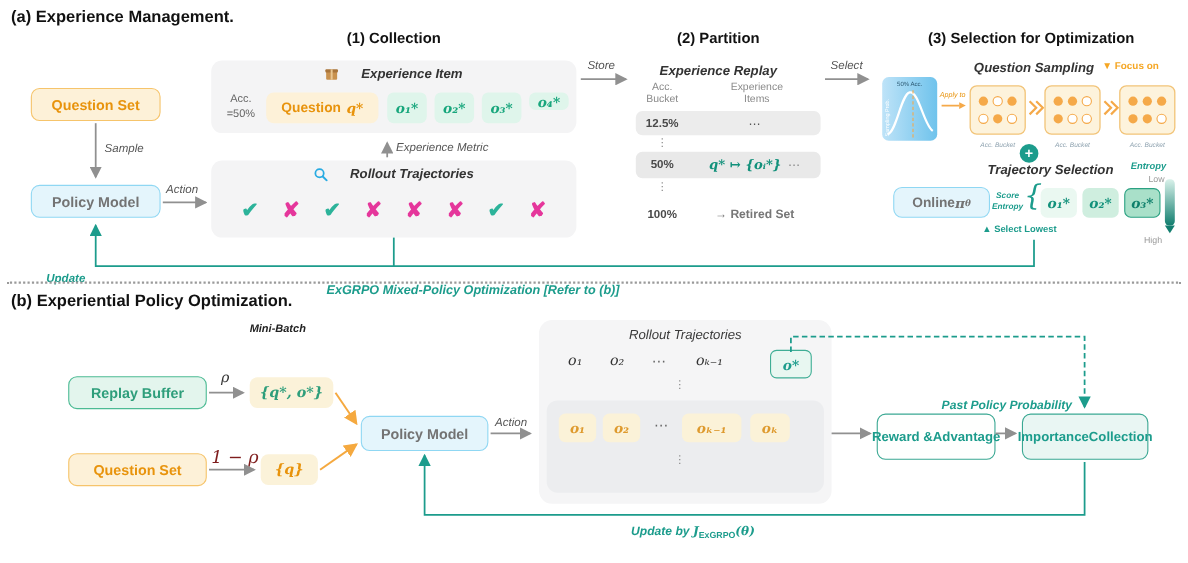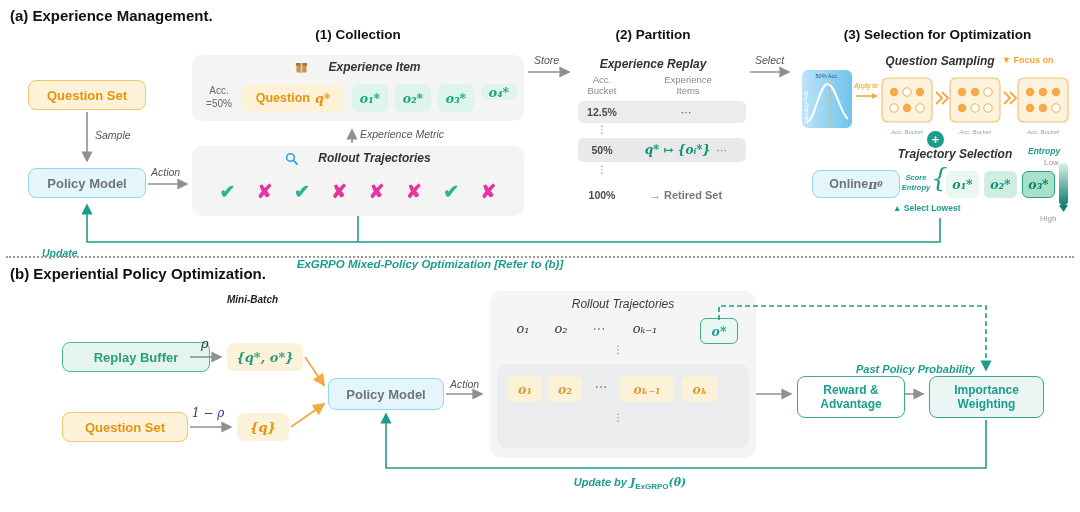--- a/index.html
+++ b/index.html
@@ -15,21 +15,21 @@
   .title-row{position:absolute;left:0;right:0;display:flex;justify-content:center;align-items:center;gap:20px;}
   .obox{background:#FDF1D8;border:1.5px solid #F6C46B;border-radius:8px;color:#E8930C;font-weight:bold;font-size:13px;}
   .bbox{background:#E4F5FC;border:1.5px solid #8FD7F3;border-radius:8px;color:#737373;font-weight:bold;font-size:13px;}
   .grbox{background:#E3F5ED;border:1.5px solid #4CBB94;border-radius:8px;color:#2E9E7B;font-weight:bold;font-size:13px;}
   .qchip{background:#FDF1D8;border-radius:7px;color:#E8930C;font-size:12.5px;}
   .gchip{background:#DFF5EB;border-radius:6px;color:#17A67C;font-size:12.5px;font-weight:bold;}
   .cream{background:#FBF2D9;border-radius:7px;}
   .ychip{background:#FBF2D8;border-radius:6px;color:#DE9A2E;font-weight:bold;font-size:12.5px;}
   .ostar{background:#E8F7F1;border:1.5px solid #3FAE95;border-radius:6px;color:#1C9C8C;font-weight:bold;font-size:12.5px;}
   .tealbox{border:1.5px solid #3AA893;border-radius:8px;color:#1C9C8C;font-weight:bold;font-size:12px;
-           line-height:1.18;flex-direction:column;text-align:center;}
+           line-height:1.18;flex-direction:row;text-align:center;}
   .math{font-family:"DejaVu Serif",serif;font-style:italic;}
   .lbl{font-style:italic;font-size:10.5px;color:#555;}
   .teal-b{color:#1C9C8C;font-weight:bold;font-style:italic;margin-top:36px;}
   .th{font-size:9.5px;color:#8a8a8a;text-align:center;line-height:1.2;}
   .row{position:absolute;display:flex;align-items:center;box-sizing:border-box;}
   .pill{background:#ECECEC;border-radius:6px;}
   .bk{width:48px;text-align:center;font-size:10.5px;font-weight:bold;color:#4a4a4a;}
   .it{flex:1;text-align:center;font-size:11px;color:#555;}
   .vd{font-size:10px;color:#888;text-align:center;}
   .mk{font-size:19px;font-weight:bold;}
@@ -240,26 +240,26 @@
   <div style="position:absolute;left:1059px;top:163px;width:9px;height:42px;border-radius:4px;background:linear-gradient(#D9F1EA,#127E6F)"></div>
   <div class="t" style="left:893px;top:203px;font-size:8.5px;font-weight:bold;color:#1C9C8C">▲ Select Lowest</div>
 
   <div class="t teal-b" style="left:180px;top:222px;width:500px;text-align:center;font-size:11.5px">ExGRPO Mixed-Policy Optimization [Refer to (b)]</div>
 
   <div class="divider"></div>
 
   <div class="t panel-title" style="left:10px;top:265px">(b) Experiential Policy Optimization.</div>
   <div class="t" style="left:200px;top:294px;width:105px;text-align:center;font-size:10px;font-style:italic;font-weight:600;color:#222">Mini-Batch</div>
 
-  <div class="b grbox" style="left:62px;top:342px;width:148px;height:30px">Replay Buffer</div>
+  <div class="b grbox" style="left:62px;top:342px;width:126px;height:30px">Replay Buffer</div>
   <div class="t math" style="left:201px;top:336px;font-size:13px;color:#333">ρ</div>
   <div class="b cream math" style="left:227px;top:343px;width:76px;height:28px;color:#2E9E7B;font-size:13px;font-weight:bold">{q*, o*}</div>
 
   <div class="b obox" style="left:62px;top:412px;width:126px;height:30px">Question Set</div>
-  <div class="t math" style="left:192px;top:406px;font-size:12px;color:#4c1d95">1 − ρ</div>
+  <div class="t math" style="left:192px;top:406px;font-size:16px;color:#7f1d1d">1 − ρ</div>
   <div class="b cream math" style="left:237px;top:413px;width:52px;height:28px;color:#E8930C;font-size:13px;font-weight:bold">{q}</div>
 
   <div class="b bbox" style="left:328px;top:378px;width:116px;height:32px">Policy Model</div>
   <div class="t lbl" style="left:450px;top:378px">Action</div>
 
   <div class="gray-panel" style="left:490px;top:291px;width:266px;height:167px;border-radius:12px;background:#F5F5F6">
     <div class="title-row" style="top:6px">
       <span style="font-style:italic;font-size:12px;color:#3a3a3a">Rollout Trajectories</span>
     </div>
   </div>
@@ -277,21 +277,21 @@
   <div class="b ychip math" style="left:620px;top:376px;width:54px;height:26px">oₖ₋₁</div>
   <div class="b ychip math" style="left:682px;top:376px;width:36px;height:26px">oₖ</div>
   <div class="t vd" style="left:598px;top:412px;width:40px">⋮</div>
 
   <div class="b tealbox" style="left:797px;top:376px;width:108px;height:42px;background:#FEFFFE">
     <div>Reward &amp;</div>
     <div>Advantage</div>
   </div>
   <div class="b tealbox" style="left:929px;top:376px;width:115px;height:42px;background:#E9F6F3">
     <div>Importance</div>
-    <div>Weighting</div>
+    <div>Collection</div>
   </div>
 
   <div class="t teal-b" style="left:856px;top:327px;font-size:11px">Past Policy Probability</div>
 
   <div class="t" style="left:500px;top:476px;width:260px;text-align:center;font-size:11px;font-weight:bold;font-style:italic;color:#1C9C8C">
     <span>Update by </span><span class="math">J</span><sub class="sm" style="font-style:normal">ExGRPO</sub><span class="math">(θ)</span>
   </div>
 
 </div>
 

